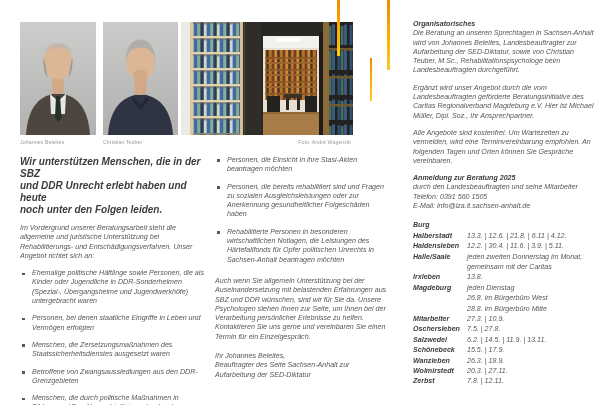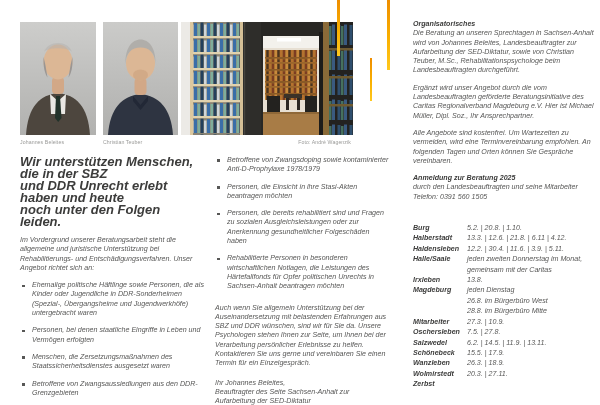--- a/index.html
+++ b/index.html
@@ -26,34 +26,34 @@
   }
   .accent-line-1{left:337px; top:0; height:56px;}
   .accent-line-2{left:387px; top:0; height:70px;}
   .accent-line-3{left:370px; top:58px; height:43px; width:2.2px;}
   
   .col{position:absolute; font-size:7.1px; line-height:9.3px;font-style:italic;}
   .col-left  {left:20px;  top:156px; width:184px;}
   .col-mid   {left:215px; top:156px; width:176px;}
   .col-right {left:413px; top:20px;  width:184px;}
   .headline{
-    font-size:13px; line-height:12px; font-weight:bold; color:#3c3c3b;
+    font-size:10px; line-height:12px; font-weight:bold; color:#3c3c3b;
     white-space:pre-line; margin:0 0 8px 0;
   }
   .para{margin:0 0 8px 0;}
   .bullets{list-style:none; margin:6px 0 0 0; padding:0;}
   .bullets li{position:relative; padding-left:12px; margin-bottom:8px;}
   .bullets li::before{
     content:""; position:absolute; left:2px; top:3.4px;
     width:2.6px; height:2.6px; background:#575756;
   }
   .mid-para{margin:12px 0 0 0;}
   .signature{margin:10px 0 0 0; white-space:pre-line;}
   .subhead{font-weight:bold; color:#3c3c3b; margin:0;}
-  .contact-block{margin:0 0 21px 0;}
+  .contact-block{margin:0 0 9px 0;}
   
   .schedule{margin-top:9px;}
   .sched-row{display:flex; line-height:10.4px;}
   .sched-city{width:54px; flex-shrink:0; font-weight:bold; color:#3c3c3b;}
   .sched-dates{flex:1; white-space:pre-line; color:#575756;}
 </style>
 </head>
 <body>
 
 <div class="page">
@@ -182,47 +182,46 @@
       <li>Ehemalige politische Häftlinge sowie Personen, die als Kinder oder Jugendliche in DDR-Sonderheimen (Spezial-, Übergangsheime und Jugendwerkhöfe) untergebracht waren</li>
       <li>Personen, bei denen staatliche Eingriffe in Leben und Vermögen erfolgten</li>
       <li>Menschen, die Zersetzungsmaßnahmen des Staatssicherheitsdienstes ausgesetzt waren</li>
       <li>Betroffene von Zwangsaussiedlungen aus den DDR-Grenzgebieten</li>
       <li>Menschen, die durch politische Maßnahmen in Bildung und Beruf benachteiligt wurden (auch verfolgte Schüler)</li>
     </ul>
   </div>
 
   <div class="col col-mid">
     <ul class="bullets" style="margin-top:0;">
-      <li>Betroffene von Zwangsdoping sowie kontaminierter Anti-D-Prophylaxe 1978/1979</li>
       <li>Personen, die Einsicht in ihre Stasi-Akten beantragen möchten</li>
       <li>Personen, die bereits rehabilitiert sind und Fragen zu sozialen Ausgleichsleistungen oder zur Anerkennung gesundheitlicher Folgeschäden haben</li>
       <li>Rehabilitierte Personen in besonderen wirtschaftlichen Notlagen, die Leistungen des Härtefallfonds für Opfer politischen Unrechts in Sachsen-Anhalt beantragen möchten</li>
     </ul>
     <p class="mid-para">Auch wenn Sie allgemein Unterstützung bei der Auseinandersetzung mit belastenden Erfahrungen aus SBZ und DDR wünschen, sind wir für Sie da. Unsere Psychologen stehen Ihnen zur Seite, um Ihnen bei der Verarbeitung persönlicher Erlebnisse zu helfen. Kontaktieren Sie uns gerne und vereinbaren Sie einen Termin für ein Einzelgespräch.</p>
     <p class="signature">Ihr Johannes Beleites,
 Beauftragter des Seite Sachsen-Anhalt zur
 Aufarbeitung der SED-Diktatur</p>
   </div>
 
   <div class="col col-right">
     <p class="subhead">Organisatorisches</p>
     <p class="para" style="margin-top:0;">Die Beratung an unseren Sprechtagen in Sachsen-Anhalt wird von Johannes Beleites, Landesbeauftragter zur Aufarbeitung der SED-Diktatur, sowie von Christian Teuber, M.Sc., Rehabilitationspsychologe beim Landesbeauftragten durchgeführt.</p>
     <p class="para">Ergänzt wird unser Angebot durch die vom Landesbeauftragten geförderte Beratungsinitiative des Caritas Regionalverband Magdeburg e.V. Hier ist Michael Müller, Dipl. Soz., Ihr Ansprechpartner.</p>
     <p class="para">Alle Angebote sind kostenfrei. Um Wartezeiten zu vermeiden, wird eine Terminvereinbarung empfohlen. An folgenden Tagen und Orten können Sie Gespräche vereinbaren.</p>
 
     <div class="contact-block">
       <p class="subhead">Anmeldung zur Beratung 2025</p>
       <div>durch den Landesbeauftragten und seine Mitarbeiter</div>
       <div>Telefon: 0391 560 1505</div>
+      <div>E-Mail: info@lza.lt.sachsen-anhalt.de</div>
     </div>
 
     <div class="schedule">
       <div class="sched-row">
           <div class="sched-city">Burg</div>
-          <div class="sched-dates">5.2. | 20.8. | 1.10.</div>
         </div>
       <div class="sched-row">
           <div class="sched-city">Halberstadt</div>
           <div class="sched-dates">13.3. | 12.6. | 21.8. | 6.11 | 4.12.</div>
         </div>
       <div class="sched-row">
           <div class="sched-city">Haldensleben</div>
           <div class="sched-dates">12.2. | 30.4. | 11.6. | 3.9. | 5.11.</div>
         </div>
       <div class="sched-row">
@@ -258,17 +257,18 @@
       <div class="sched-row">
           <div class="sched-city">Wanzleben</div>
           <div class="sched-dates">26.3. | 18.9.</div>
         </div>
       <div class="sched-row">
           <div class="sched-city">Wolmirstedt</div>
           <div class="sched-dates">20.3. | 27.11.</div>
         </div>
       <div class="sched-row">
           <div class="sched-city">Zerbst</div>
+          <div class="sched-dates">7.8. | 12.11.</div>
         </div>
     </div>
   </div>
 
 </div>
 
 </body></html>

